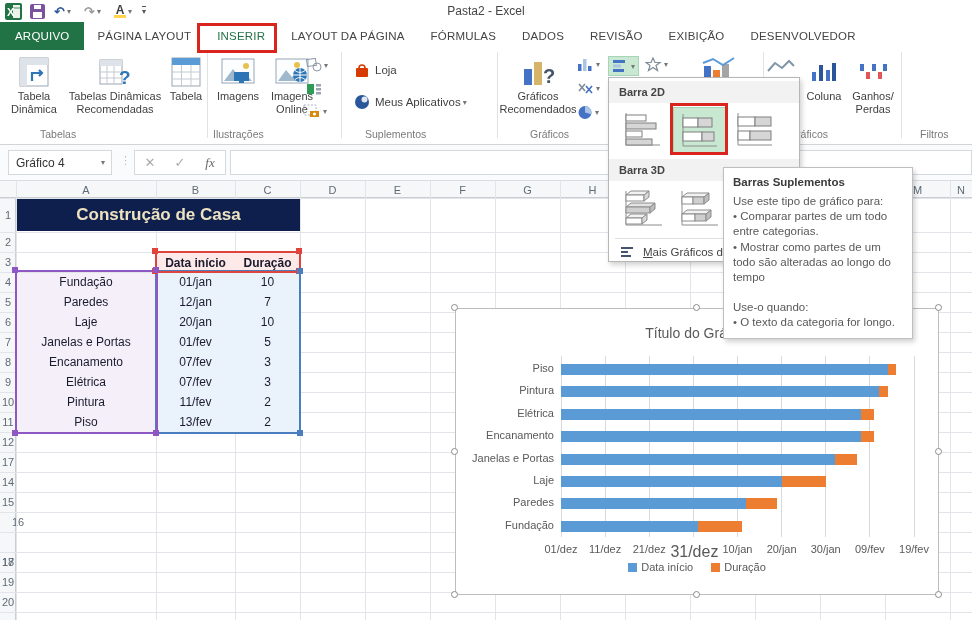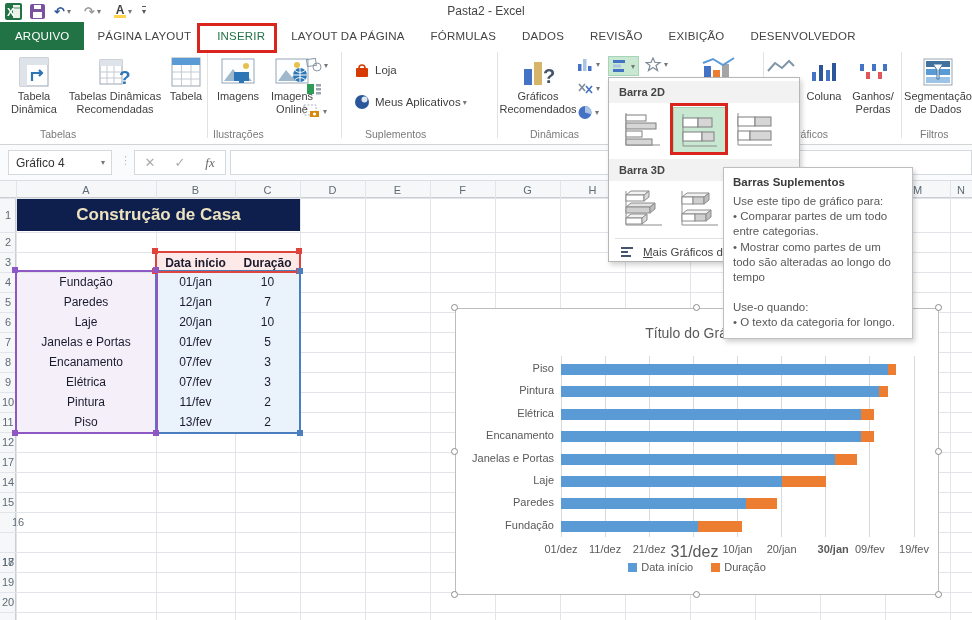--- a/index.html
+++ b/index.html
@@ -251,21 +251,21 @@
       <span class="caret">▾</span>
     </div>
     <div class="smic" style="left:700px;top:6px">
       <svg width="38" height="26">
           <rect x="4" y="10" width="7" height="14" fill="#4472C4"></rect>
           <rect x="13" y="14" width="7" height="10" fill="#ED7D31"></rect>
           <rect x="22" y="8" width="7" height="16" fill="#A5A5A5"></rect>
           <polyline points="3,7 13,3 23,9 34,2" fill="none" stroke="#5B9BD5" stroke-width="2"></polyline>
         </svg>
     </div>
-    <div class="grplabel" style="left:530px;width:120px">Dinâmicas</div>
+    <div class="grplabel" style="left:530px;width:120px">Gráficos</div>
     <div class="gdiv" style="left:763px"></div>
 
     <div class="smic" style="left:766px;top:8px">
       <svg width="30" height="17">
           <polyline points="2,13 9,5 16,10 23,3 28,8" fill="none" stroke="#8096A8" stroke-width="2"></polyline>
         </svg>
     </div>
     <div class="bigbtn" style="left:802px;top:4px;width:44px">
       <span class="ric">
         <svg width="26" height="22">
@@ -285,32 +285,20 @@
             <rect x="14" y="3" width="4" height="7" fill="#4472C4"></rect>
             <rect x="20" y="11" width="4" height="7" fill="#E15759"></rect>
             <rect x="25" y="3" width="4" height="7" fill="#4472C4"></rect>
           </svg>
       </span>
       <span>Ganhos/ Perdas</span>
     </div>
     <div class="grplabel" style="left:772px;width:120px">Minigráficos</div>
     <div class="gdiv" style="left:901px"></div>
 
-    <div class="bigbtn" style="left:905px;top:4px;width:66px">
-      <span class="ric">
-        <svg width="30" height="30">
-            <rect x="1" y="2" width="28" height="26" fill="#fff" stroke="#9AA5B1"></rect>
-            <rect x="3" y="4" width="24" height="6" fill="#41719C"></rect>
-            <rect x="3" y="12" width="24" height="6" fill="#5B9BD5"></rect>
-            <rect x="3" y="20" width="24" height="6" fill="#9DC3E6"></rect>
-            <path d="M10 7l10 0-4 6 0 9-2 0 0-9z" fill="#fff" stroke="#41719C" stroke-width="1"></path>
-          </svg>
-      </span>
-      <span>Segmentação de Dados</span>
-    </div>
     <div class="grplabel" style="left:920px;width:80px">Filtros</div>
   </div>
 
   <div id="fbar">
     <div class="fbox" style="left:8px;top:5px;width:104px;height:25px;padding-left:7px">
       <span>Gráfico 4</span>
       <span style="position:absolute;right:6px;font-size:8px;color:#777">▾</span>
     </div>
     <div style="position:absolute;left:120px;top:9px;color:#C0C0C0;font-size:11px;letter-spacing:1px">⋮</div>
     <div class="fbox" style="left:134px;top:5px;width:92px;height:25px">
@@ -456,21 +444,21 @@
         <div style="position: absolute; left: 126.125px; top: 234px; width: 46px; text-align: center; font-size: 11px; color: rgb(89, 89, 89);">11/dez</div>
         <div style="position: absolute; left: 192.75px; top: 47px; width: 1px; height: 181px; background: rgb(217, 217, 217);"></div>
         <div style="position: absolute; left: 170.25px; top: 234px; width: 46px; text-align: center; font-size: 11px; color: rgb(89, 89, 89);">21/dez</div>
         <div style="position: absolute; left: 236.875px; top: 47px; width: 1px; height: 181px; background: rgb(217, 217, 217);"></div>
         <div style="position: absolute; left: 214.375px; top: 234px; width: 46px; text-align: center; font-size: 16px; color: rgb(89, 89, 89);">31/dez</div>
         <div style="position: absolute; left: 281px; top: 47px; width: 1px; height: 181px; background: rgb(217, 217, 217);"></div>
         <div style="position: absolute; left: 258.5px; top: 234px; width: 46px; text-align: center; font-size: 11px; color: rgb(89, 89, 89);">10/jan</div>
         <div style="position: absolute; left: 325.125px; top: 47px; width: 1px; height: 181px; background: rgb(217, 217, 217);"></div>
         <div style="position: absolute; left: 302.625px; top: 234px; width: 46px; text-align: center; font-size: 11px; color: rgb(89, 89, 89);">20/jan</div>
         <div style="position: absolute; left: 369.25px; top: 47px; width: 1px; height: 181px; background: rgb(217, 217, 217);"></div>
-        <div style="position: absolute; left: 346.75px; top: 234px; width: 46px; text-align: right; font-size: 11px; color: rgb(89, 89, 89); font-weight: bold;">30/jan</div>
+        <div style="position: absolute; left: 346.75px; top: 234px; width: 46px; text-align: center; font-size: 11px; color: rgb(89, 89, 89);">30/jan</div>
         <div style="position: absolute; left: 413.375px; top: 47px; width: 1px; height: 181px; background: rgb(217, 217, 217);"></div>
         <div style="position: absolute; left: 390.875px; top: 234px; width: 46px; text-align: center; font-size: 11px; color: rgb(89, 89, 89);">09/fev</div>
         <div style="position: absolute; left: 457.5px; top: 47px; width: 1px; height: 181px; background: rgb(217, 217, 217);"></div>
         <div style="position: absolute; left: 435px; top: 234px; width: 46px; text-align: center; font-size: 11px; color: rgb(89, 89, 89);">19/fev</div>
         <div style="position: absolute; left: 0px; top: 53px; width: 98px; text-align: right; font-size: 11px; color: rgb(89, 89, 89);">Piso</div>
         <div style="position: absolute; left: 105px; top: 55px; width: 326.525px; height: 11px; background: rgb(91, 155, 213);"></div>
         <div style="position: absolute; left: 431.525px; top: 55px; width: 8.825px; height: 11px; background: rgb(237, 125, 49);"></div>
         <div style="position: absolute; left: 0px; top: 75.4px; width: 98px; text-align: right; font-size: 11px; color: rgb(89, 89, 89);">Pintura</div>
         <div style="position: absolute; left: 105px; top: 77.4px; width: 317.7px; height: 11px; background: rgb(91, 155, 213);"></div>
         <div style="position: absolute; left: 422.7px; top: 77.4px; width: 8.825px; height: 11px; background: rgb(237, 125, 49);"></div>

